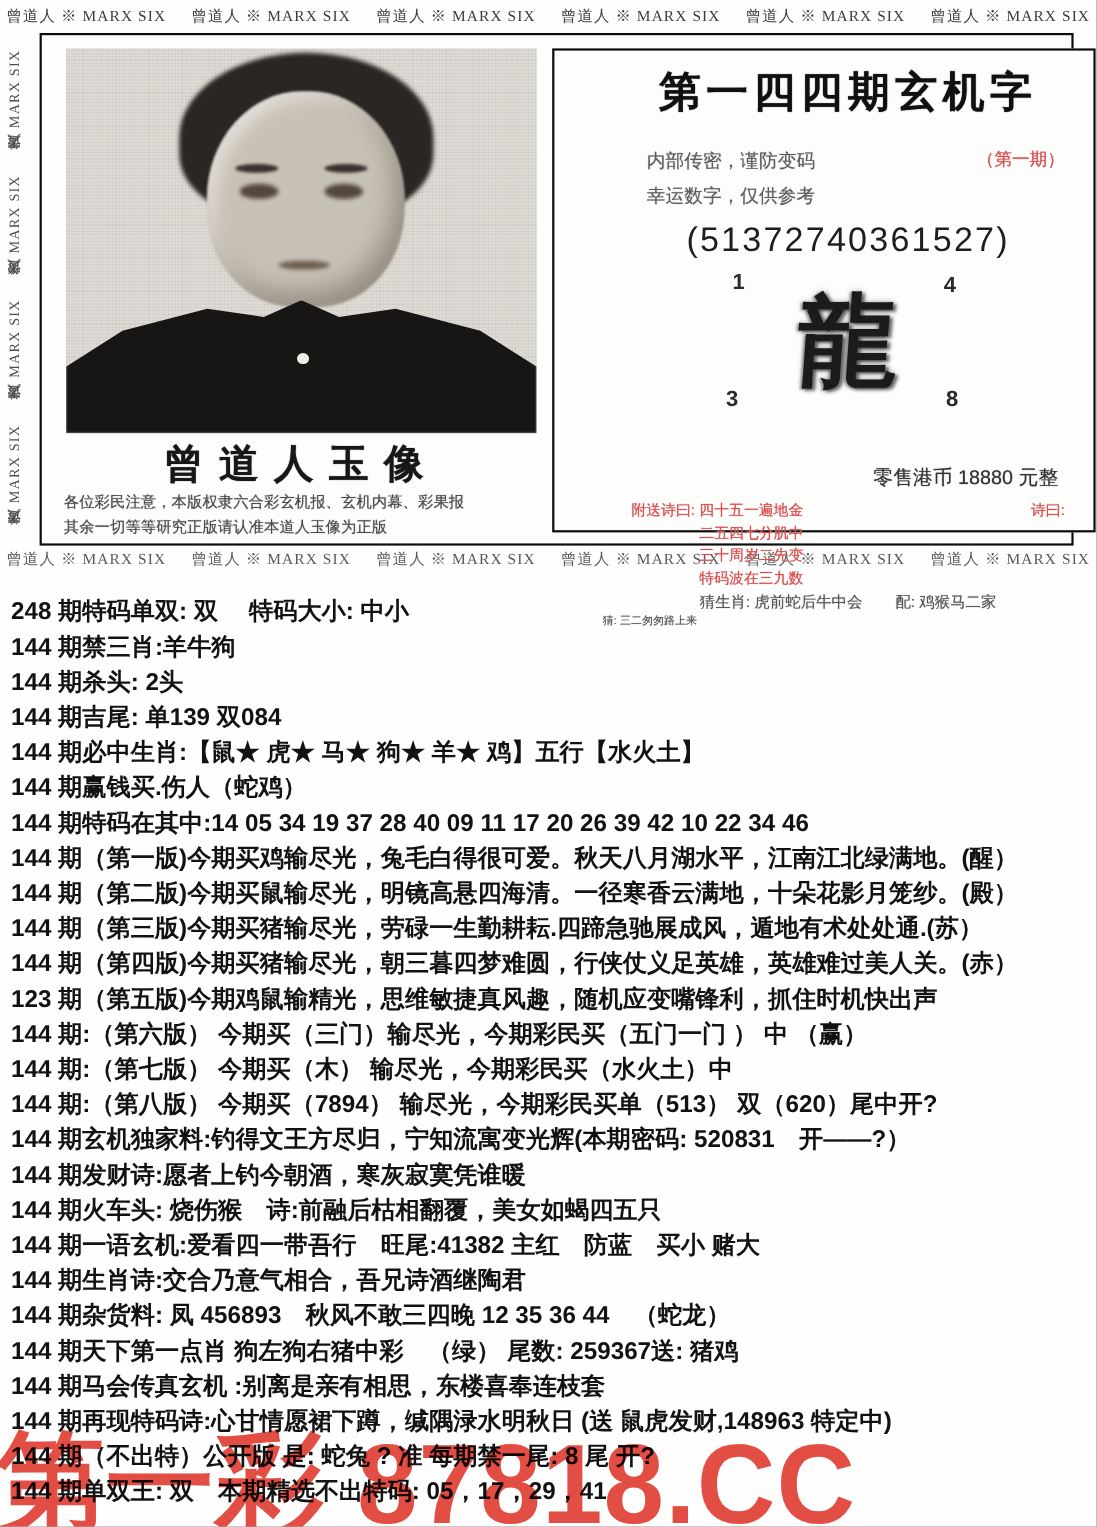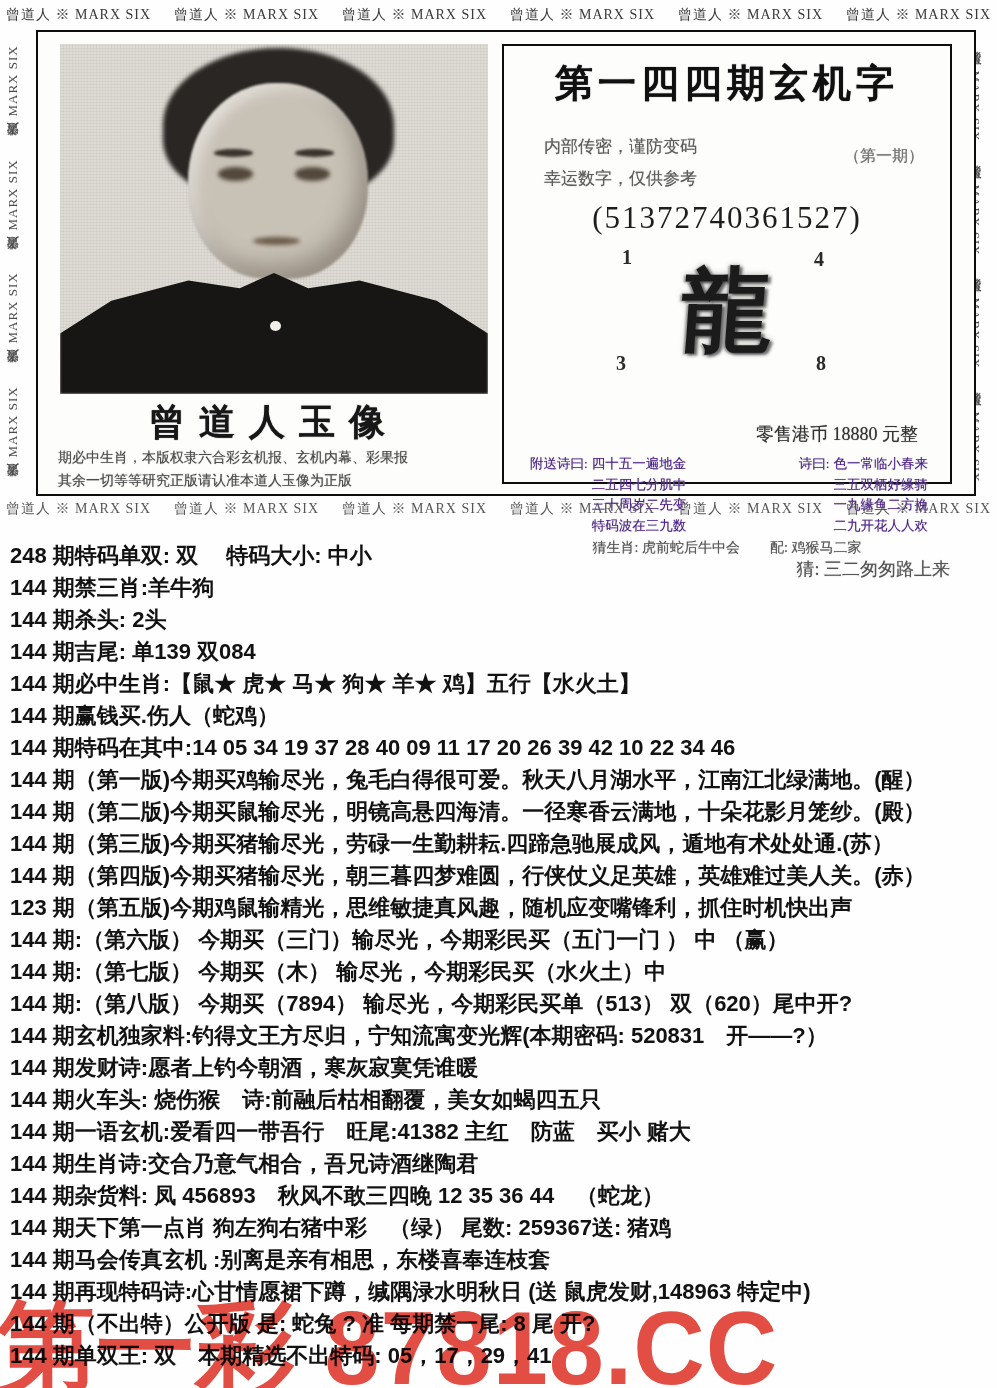--- a/index.html
+++ b/index.html
@@ -44,44 +44,44 @@
     clip-path:polygon(0 100%,0 52%,12% 26%,30% 10%,42% 16%,50% 4%,58% 16%,70% 10%,88% 26%,100% 52%,100% 100%);}
   .p-button{left:49%;top:79%;width:2.6%;height:3%;background:#efece6;border-radius:50%;}
   .photo-caption{position:absolute;left:22px;top:366px;width:428px;text-align:center;
     font-family:"Liberation Serif",serif;font-weight:700;font-size:36px;letter-spacing:14px;
     color:#171717;text-shadow:0 0 1px #333;}
   .photo-notice{position:absolute;left:20px;top:414px;width:444px;
     font-family:"Liberation Serif",serif;font-size:14px;line-height:1.65;color:#4c4c4c;
     text-shadow:0 0 1px #8a8a8a;}
   
   .mbox{position:absolute;left:464px;top:12px;width:446px;height:436px;
-    border:2px solid #0c0c0c;background:#fdfdfc;font-family:Liberation Serif, serif;}
+    border:2px solid #0c0c0c;background:#fdfdfc;font-family:Liberation Sans, sans-serif;padding-left:44px;}
   .m-title{margin-top:12px;text-align:center;font-size:38px;font-weight:700;
     letter-spacing:5px;color:#101010;text-shadow:0 0 1px #222;}
   .m-noterow{display:flex;justify-content:space-between;padding:22px 26px 0 40px;}
   .m-notes{font-size:17px;line-height:1.9;color:#5d5d5d;text-shadow:0 0 1px #999;}
-  .m-issue{font-size:16px;color:#737373;text-shadow:0 0 1px #999;margin-top:15px;}
+  .m-issue{font-size:16px;color:#ef4444;text-shadow:0 0 1px #999;margin-top:4px;}
   .m-code{text-align:center;font-size:31px;letter-spacing:2px;color:#1e1e1e;margin-top:4px;}
   .m-dragon{position:relative;height:142px;margin-top:4px;}
   .m-char{position:absolute;left:50%;top:50%;transform:translate(-50%,-50%) skewX(-4deg);
     font-size:92px;font-weight:700;color:#1b1b1b;
     text-shadow:3px 2px 3px rgba(20,20,20,.6),-2px 1px 2px rgba(20,20,20,.35),0 0 6px rgba(0,0,0,.3);}
   .m-num{position:absolute;font-size:20px;color:#2a2a2a;font-weight:700;}
   .m-n1{left:118px;top:6px;}  .m-n4{left:310px;top:8px;}
   .m-n3{left:112px;top:112px;}.m-n8{left:312px;top:112px;}
   .m-price{text-align:right;padding-right:32px;font-size:18px;color:#333;
     text-shadow:0 0 1px #777;margin-top:40px;}
   .m-poems{display:flex;justify-content:space-between;padding:8px 22px 0 26px;
-    font-size:13.5px;line-height:1.55;color:#4c1d95;text-shadow:0 0 1px #999;}
+    font-size:13.5px;line-height:1.55;color:#ef4444;text-shadow:0 0 1px #999;}
   .m-poem-left{display:flex;}
   .m-poem-label{margin-right:4px;}
   .poem-line{white-space:nowrap;}
   .m-guess{display:flex;justify-content:center;gap:30px;font-size:14px;color:#555;
     text-shadow:0 0 1px #999;margin-top:2px;}
-  .m-guess2{text-align:right;font-size:18px;color:#555;text-shadow:0 0 1px #999;}
+  .m-guess2{text-align:left;font-size:10px;color:#555;text-shadow:0 0 1px #999;}
   
   .body-lines{position:absolute;left:10px;top:540px;width:985px;}
   .body-line{height:32px;line-height:32px;font-size:22px;font-weight:700;
     color:#121212;white-space:nowrap;letter-spacing:0;}
   
   .watermark{position:absolute;left:-4px;top:1284px;font-size:99px;font-weight:700;
     white-space:nowrap;letter-spacing:1px;opacity:.88;mix-blend-mode:multiply;
     font-family:"Liberation Sans",sans-serif;transform:scaleY(1.04);}
 </style>
 </head>
@@ -116,21 +116,21 @@
       <div class="p-brow-l"></div>
       <div class="p-brow-r"></div>
       <div class="p-eye-l"></div>
       <div class="p-eye-r"></div>
       <div class="p-mouth"></div>
       <div class="p-jacket"></div>
       <div class="p-button"></div>
     </div>
     <div class="photo-caption">曾道人玉像</div>
     <div class="photo-notice">
-      <div>期必中生肖，本版权隶六合彩玄机报、玄机内幕、彩果报</div>
+      <div>各位彩民注意，本版权隶六合彩玄机报、玄机内幕、彩果报</div>
       <div>其余一切等等研究正版请认准本道人玉像为正版</div>
     </div>
 
     <div class="mbox">
       <div class="m-title">第一四四期玄机字</div>
 
       <div class="m-noterow">
         <div class="m-notes">
           <div>内部传密，谨防变码</div>
           <div>幸运数字，仅供参考</div>
@@ -155,26 +155,20 @@
           <div class="m-poem-label">附送诗曰:</div>
           <div>
               <div class="poem-line">四十五一遍地金</div>
               <div class="poem-line">二五四七分肌中</div>
               <div class="poem-line">三十周岁二先变</div>
               <div class="poem-line">特码波在三九数</div>
             </div>
         </div>
         <div class="m-poem-left">
           <div class="m-poem-label">诗曰:</div>
-          <div>
-              <div class="poem-line">色一常临小春来</div>
-              <div class="poem-line">三五双栖好缘骑</div>
-              <div class="poem-line">一九缘鱼二方挽</div>
-              <div class="poem-line">二九开花人人欢</div>
-            </div>
         </div>
       </div>
 
       <div class="m-guess">
         <span>猜生肖: 虎前蛇后牛中会</span>
         <span>配: 鸡猴马二家</span>
       </div>
       <div class="m-guess2">猜: 三二匆匆路上来</div>
     </div>
   </div>

